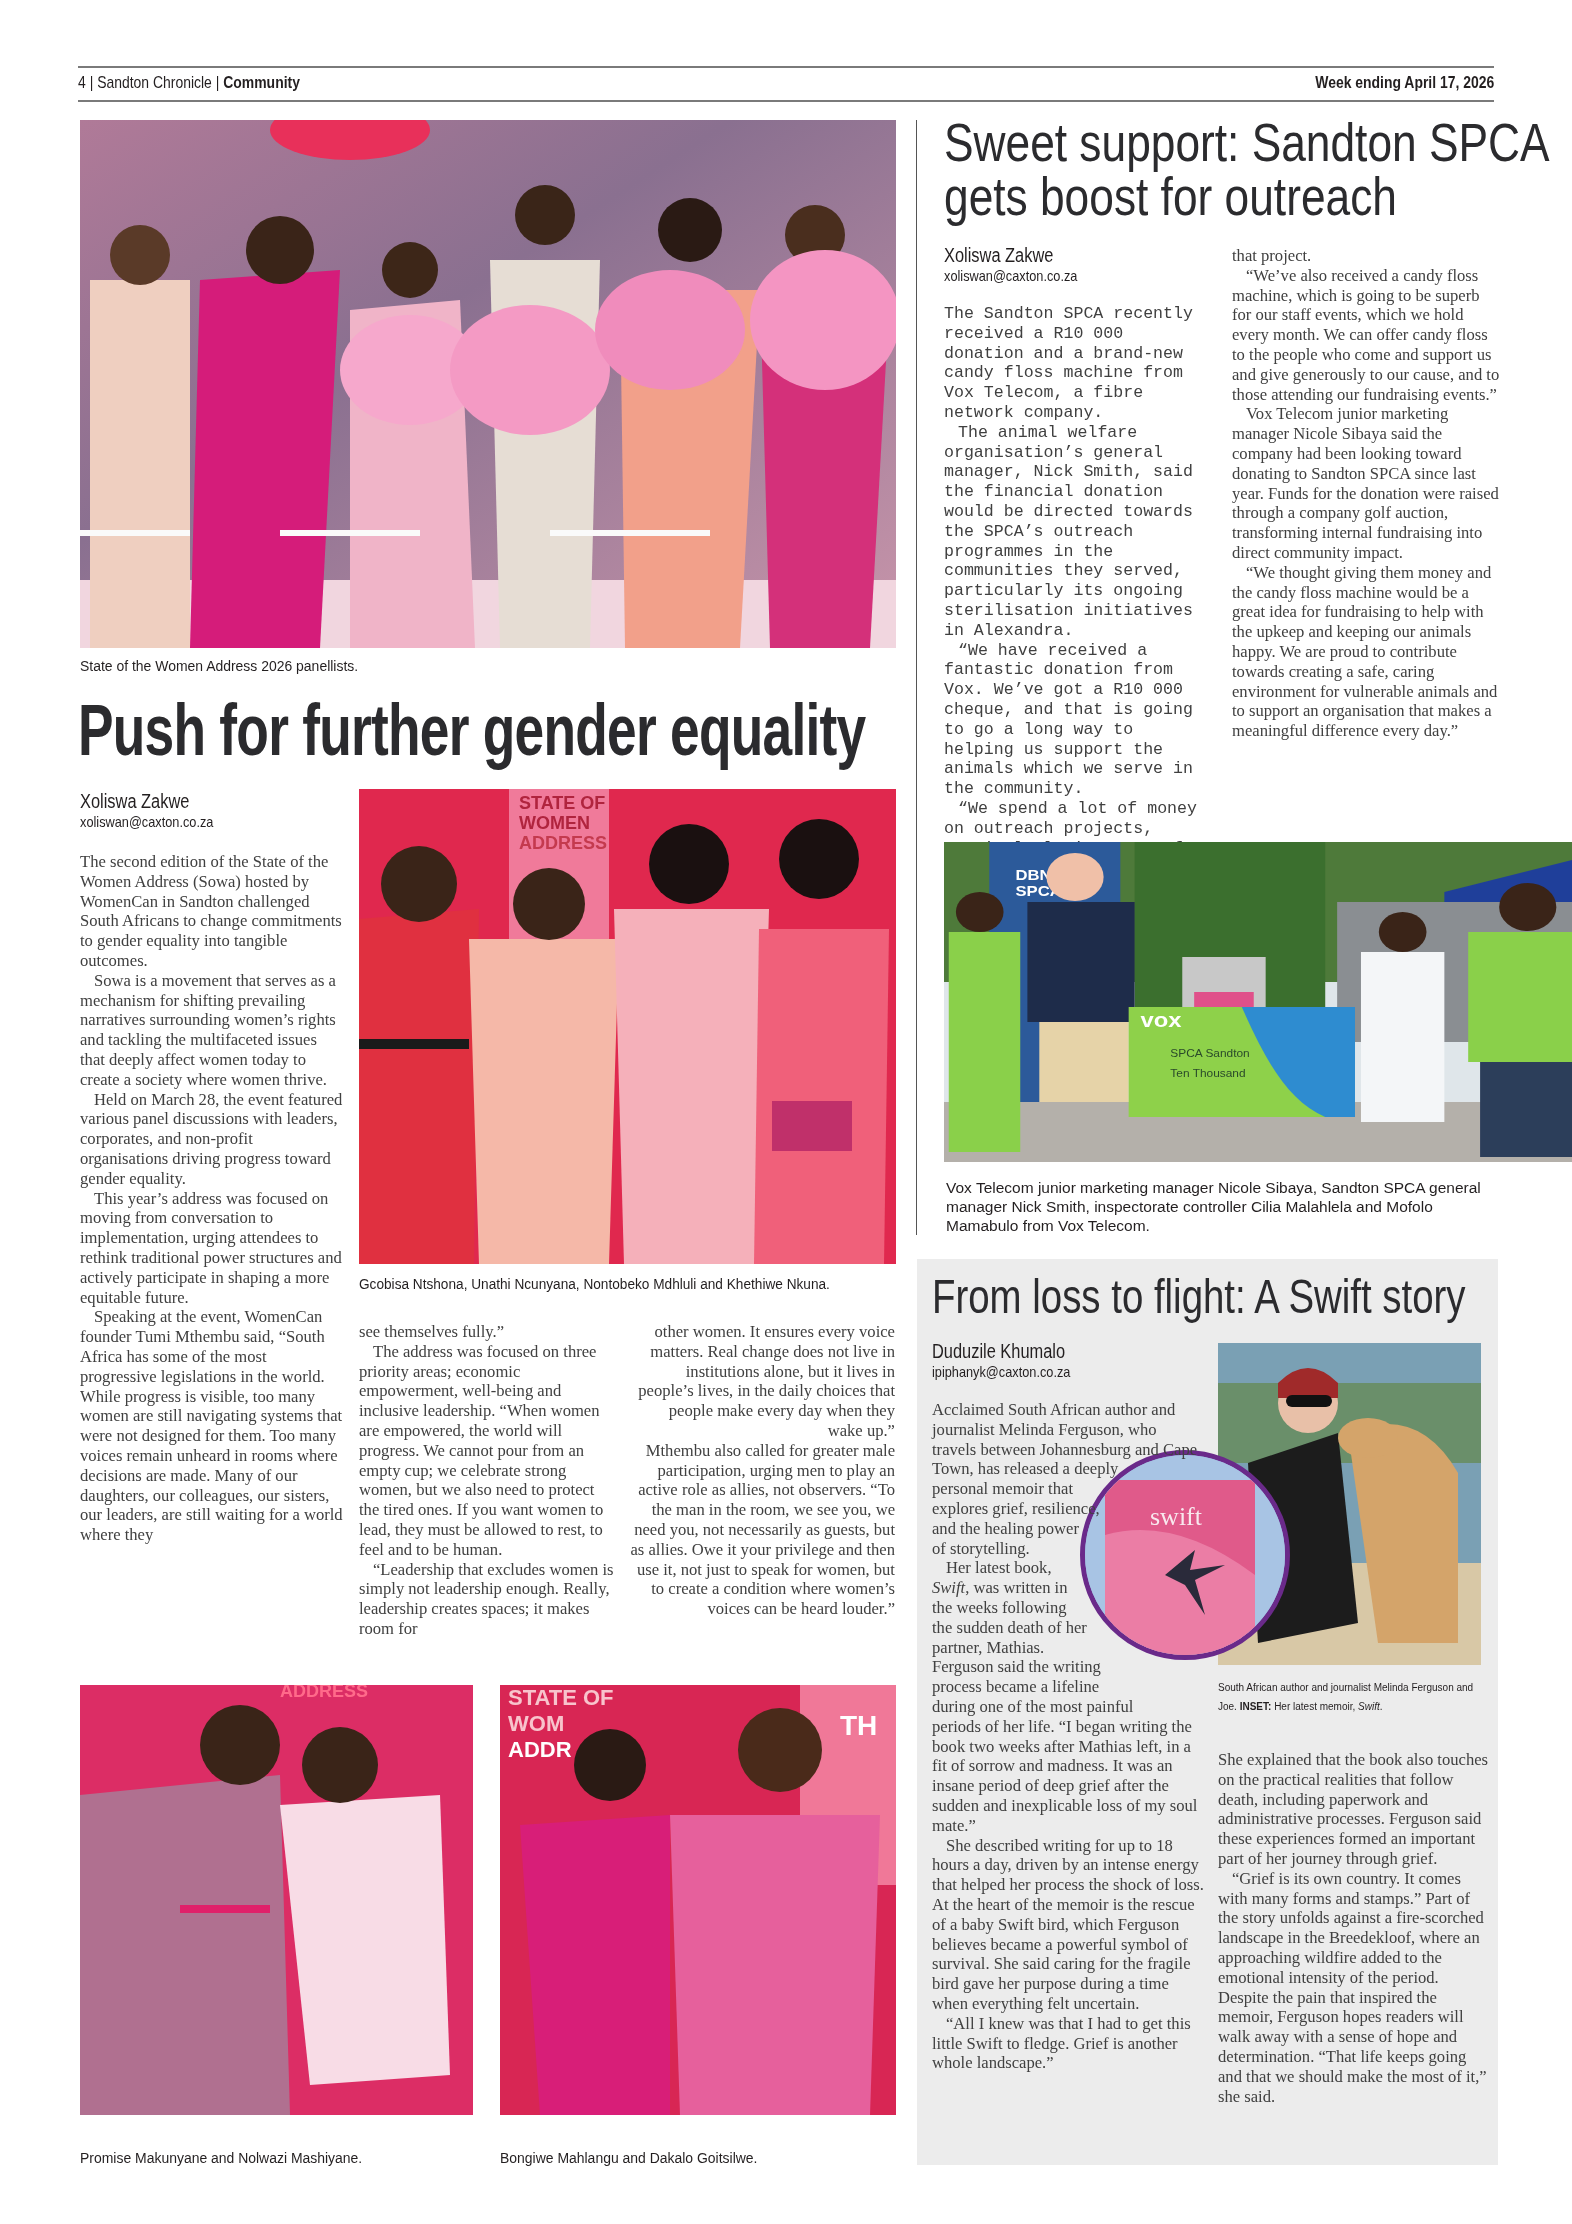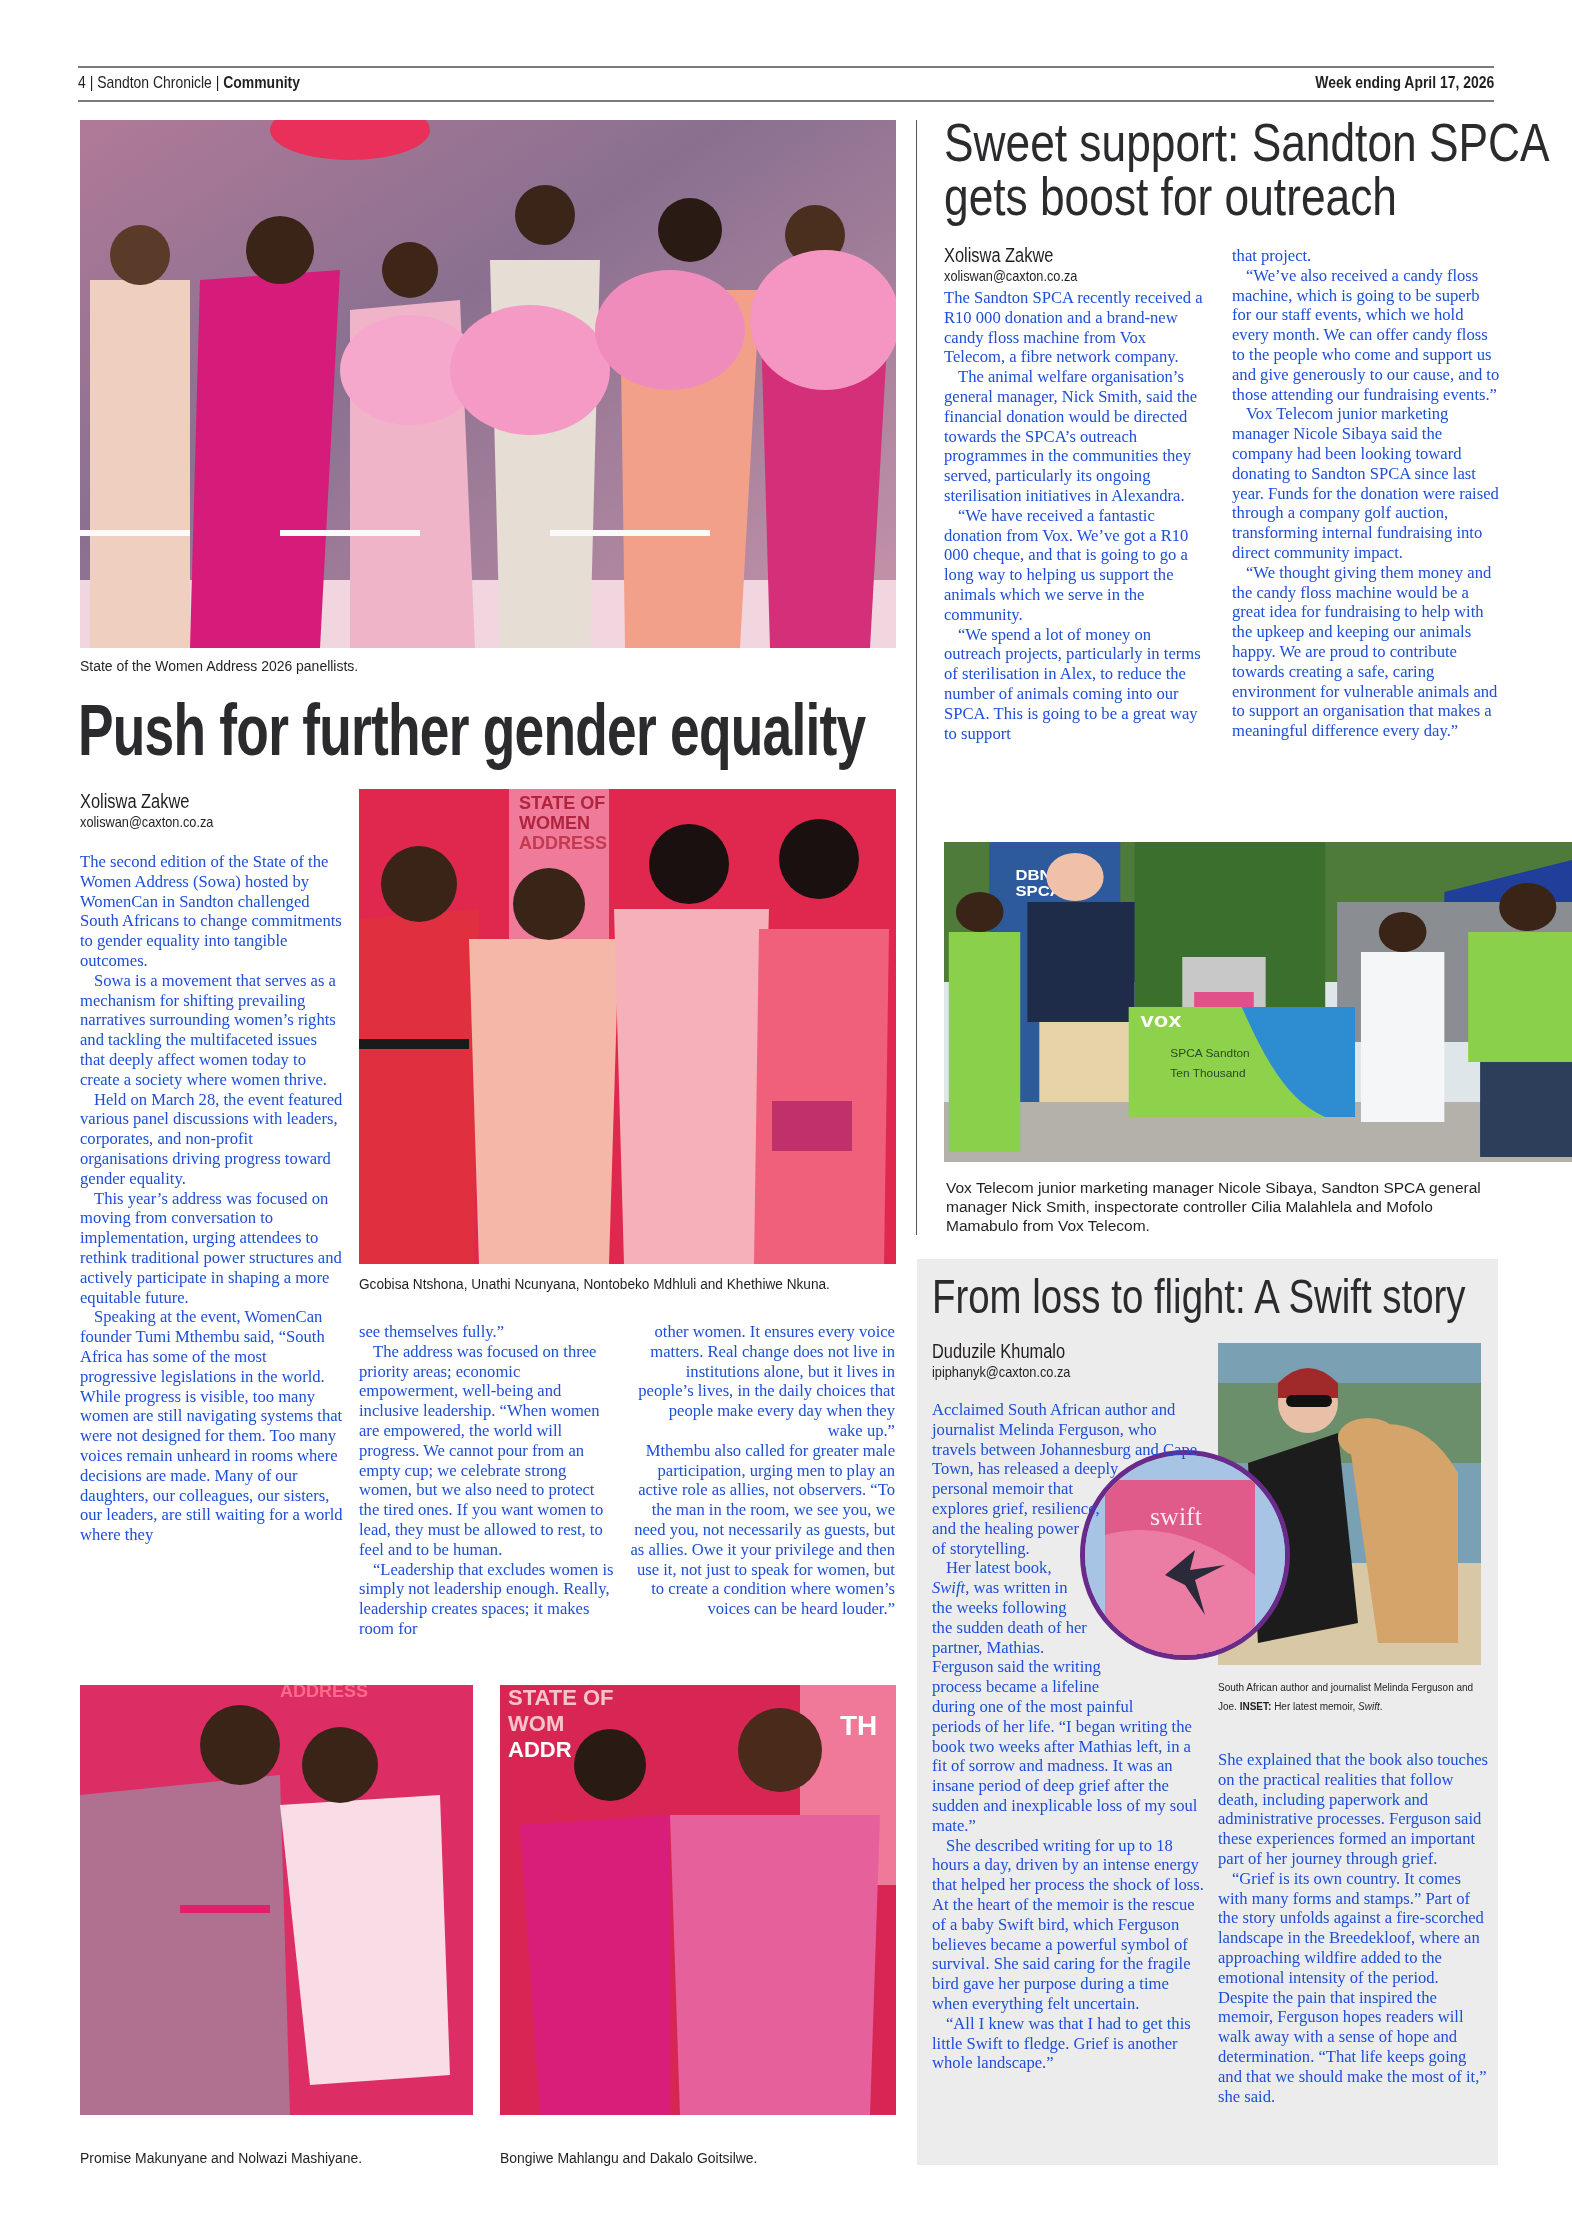--- a/index.html
+++ b/index.html
@@ -21,21 +21,21 @@
   .photo svg { display: block; width: 100%; height: 100%; }
 
   .caption { font-family: "Liberation Sans", sans-serif; font-size: 15.5px; line-height: 19px; color: #231f20; }
   .caption.narrow { transform: scaleX(0.88); transform-origin: left top; white-space: nowrap; }
 
   .headline-cond { font-family: "Liberation Sans", sans-serif; color: #2b2b2e; transform-origin: left top; white-space: nowrap; }
 
   .byline-name { font-family: "Liberation Sans", sans-serif; font-size: 20px; line-height: 22px; transform: scaleX(0.82); transform-origin: left top; white-space: nowrap; }
   .byline-email { font-family: "Liberation Sans", sans-serif; font-size: 15px; line-height: 18px; transform: scaleX(0.85); transform-origin: left top; white-space: nowrap; }
 
-  .body-text { font-family: "Liberation Serif", serif; font-size: 16.6px; line-height: 19.8px; color: #1d4ed8; }
+  .body-text { font-family: "Liberation Serif", serif; font-size: 16.6px; line-height: 19.8px; color: #404040; }
   .body-text p { text-indent: 14px; }
   .body-text p.first { text-indent: 0; }
   .body-text i { font-style: italic; }
 
   .vrule { background: #555; width: 1px; }
 
   .gray-box { background: #ececec; }
 </style>
 </head>
 <body>
@@ -165,21 +165,21 @@
 <div class="abs caption" style="left:500px; top:2148px; transform:scaleX(0.9); transform-origin:left top; white-space:nowrap;">Bongiwe Mahlangu and Dakalo Goitsilwe.</div>
 
 <div class="abs vrule" style="left:916px; top:120px; height:1115px;"></div>
 
 <div class="abs headline-cond" style="left:944px; top:112px; font-size:54px; line-height:60px; transform:scaleX(0.82);">Sweet support: Sandton SPCA</div>
 <div class="abs headline-cond" style="left:944px; top:166px; font-size:54px; line-height:60px; transform:scaleX(0.82);">gets boost for outreach</div>
 
 <div class="abs byline-name" style="left:944px; top:244px;">Xoliswa Zakwe</div>
 <div class="abs byline-email" style="left:944px; top:267px;">xoliswan@caxton.co.za</div>
 
-<div class="abs body-text" style="left:944px; top:288px; width:260px;">
+<div class="abs body-text" style="left:944px; top:304px; width:260px;font-family:Liberation Mono, monospace;">
   <p class="first">The Sandton SPCA recently received a R10 000 donation and a brand-new candy floss machine from Vox Telecom, a fibre network company.</p>
   <p>The animal welfare organisation’s general manager, Nick Smith, said the financial donation would be directed towards the SPCA’s outreach programmes in the communities they served, particularly its ongoing sterilisation initiatives in Alexandra.</p>
   <p>“We have received a fantastic donation from Vox. We’ve got a R10 000 cheque, and that is going to go a long way to helping us support the animals which we serve in the community.</p>
   <p>“We spend a lot of money on outreach projects, particularly in terms of sterilisation in Alex, to reduce the number of animals coming into our SPCA. This is going to be a great way to support</p>
 </div>
 <div class="abs body-text" style="left:1232px; top:246px; width:268px;">
   <p class="first">that project.</p>
   <p>“We’ve also received a candy floss machine, which is going to be superb for our staff events, which we hold every month. We can offer candy floss to the people who come and support us and give generously to our cause, and to those attending our fundraising events.”</p>
   <p>Vox Telecom junior marketing manager Nicole Sibaya said the company had been looking toward donating to Sandton SPCA since last year. Funds for the donation were raised through a company golf auction, transforming internal fundraising into direct community impact.</p>
   <p>“We thought giving them money and the candy floss machine would be a great idea for fundraising to help with the upkeep and keeping our animals happy. We are proud to contribute towards creating a safe, caring environment for vulnerable animals and to support an organisation that makes a meaningful difference every day.”</p>

